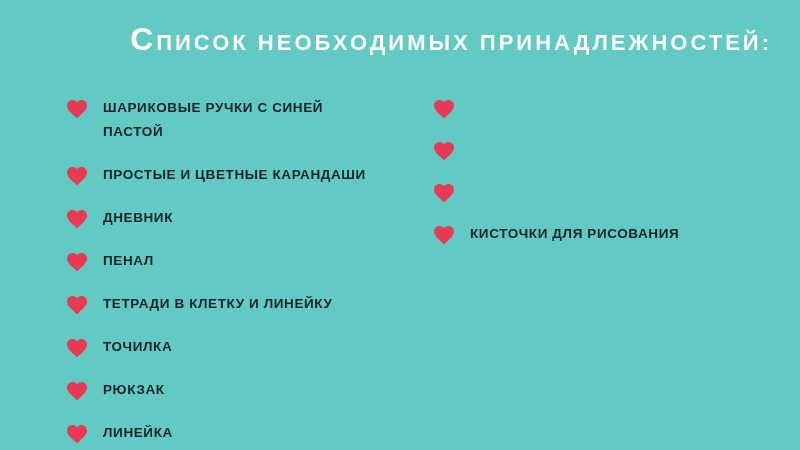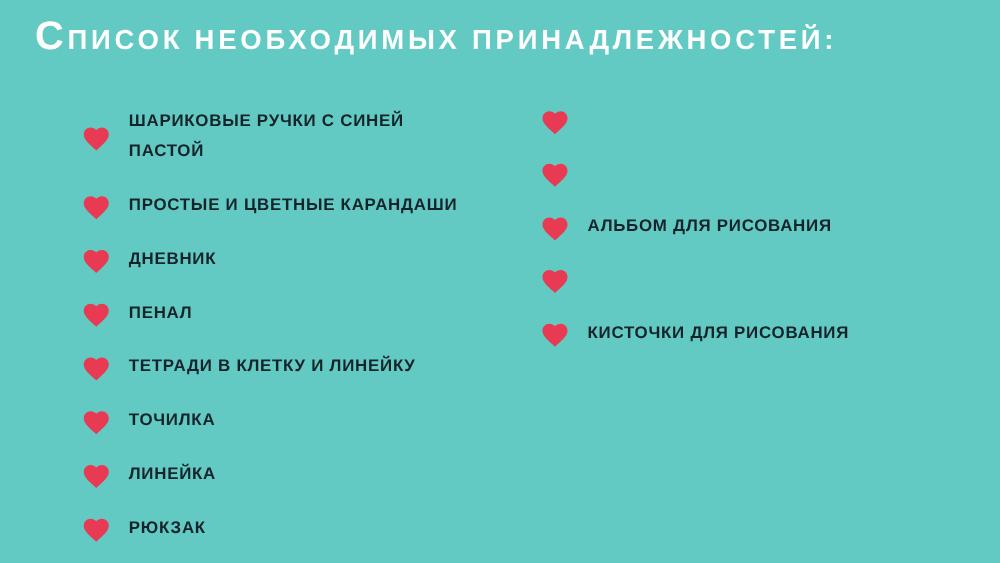--- a/index.html
+++ b/index.html
@@ -5,22 +5,22 @@
   html, body {
     margin: 0;
     padding: 0;
     width: 800px;
     height: 450px;
     overflow: hidden;
     background: var(--bg, #63c9c3);
     font-family: "Liberation Sans", sans-serif;
   }
   .page-title {
-    margin: 8px 28px 0;
-    text-align: left;
+    margin: 19px 28px 0;
+    text-align: right;
     font-size: 22px;
     font-weight: bold;
     letter-spacing: 3px;
     text-transform: uppercase;
     color: var(--title, #fdfdfd);
     line-height: 1.3;
   }
   .page-title::first-letter {
     font-size: 1.45em;
   }
@@ -35,21 +35,21 @@
   }
   .col-left {
     width: 367px;
     flex-shrink: 0;
   }
   .col-right {
     flex: 1;
   }
   .item {
     display: flex;
-    align-items: center;
+    align-items: flex-start;
     gap: 14px;
     margin-bottom: 19px;
   }
   .heart {
     width: 24px;
     height: 22px;
     flex-shrink: 0;
     margin-top: 1px;
     display: inline-block;
   }
@@ -124,29 +124,29 @@
           </svg>
         </span>
         <span class="label">ТОЧИЛКА</span>
       </div>
       <div class="item">
         <span class="heart">
           <svg viewBox="0 0 24 22" xmlns="http://www.w3.org/2000/svg">
             <path d="M12 21.35l-1.45-1.32C5.4 15.36 2 12.28 2 8.5 2 5.42 4.42 3 7.5 3c1.74 0 3.41.81 4.5 2.09C13.09 3.81 14.76 3 16.5 3 19.58 3 22 5.42 22 8.5c0 3.78-3.4 6.86-8.55 11.54L12 21.35z"></path>
           </svg>
         </span>
-        <span class="label">ЛИНЕЙКА</span>
+        <span class="label">РЮКЗАК</span>
       </div>
       <div class="item">
         <span class="heart">
           <svg viewBox="0 0 24 22" xmlns="http://www.w3.org/2000/svg">
             <path d="M12 21.35l-1.45-1.32C5.4 15.36 2 12.28 2 8.5 2 5.42 4.42 3 7.5 3c1.74 0 3.41.81 4.5 2.09C13.09 3.81 14.76 3 16.5 3 19.58 3 22 5.42 22 8.5c0 3.78-3.4 6.86-8.55 11.54L12 21.35z"></path>
           </svg>
         </span>
-        <span class="label">РЮКЗАК</span>
+        <span class="label">ЛИНЕЙКА</span>
       </div>
     </div>
   <div class="col col-right">
       <div class="item">
         <span class="heart">
           <svg viewBox="0 0 24 22" xmlns="http://www.w3.org/2000/svg">
             <path d="M12 21.35l-1.45-1.32C5.4 15.36 2 12.28 2 8.5 2 5.42 4.42 3 7.5 3c1.74 0 3.41.81 4.5 2.09C13.09 3.81 14.76 3 16.5 3 19.58 3 22 5.42 22 8.5c0 3.78-3.4 6.86-8.55 11.54L12 21.35z"></path>
           </svg>
         </span>
       </div>
@@ -156,28 +156,20 @@
             <path d="M12 21.35l-1.45-1.32C5.4 15.36 2 12.28 2 8.5 2 5.42 4.42 3 7.5 3c1.74 0 3.41.81 4.5 2.09C13.09 3.81 14.76 3 16.5 3 19.58 3 22 5.42 22 8.5c0 3.78-3.4 6.86-8.55 11.54L12 21.35z"></path>
           </svg>
         </span>
       </div>
       <div class="item">
         <span class="heart">
           <svg viewBox="0 0 24 22" xmlns="http://www.w3.org/2000/svg">
             <path d="M12 21.35l-1.45-1.32C5.4 15.36 2 12.28 2 8.5 2 5.42 4.42 3 7.5 3c1.74 0 3.41.81 4.5 2.09C13.09 3.81 14.76 3 16.5 3 19.58 3 22 5.42 22 8.5c0 3.78-3.4 6.86-8.55 11.54L12 21.35z"></path>
           </svg>
         </span>
-        <span class="label">АЛЬБОМ ДЛЯ РИСОВАНИЯ</span>
-      </div>
-      <div class="item">
-        <span class="heart">
-          <svg viewBox="0 0 24 22" xmlns="http://www.w3.org/2000/svg">
-            <path d="M12 21.35l-1.45-1.32C5.4 15.36 2 12.28 2 8.5 2 5.42 4.42 3 7.5 3c1.74 0 3.41.81 4.5 2.09C13.09 3.81 14.76 3 16.5 3 19.58 3 22 5.42 22 8.5c0 3.78-3.4 6.86-8.55 11.54L12 21.35z"></path>
-          </svg>
-        </span>
       </div>
       <div class="item">
         <span class="heart">
           <svg viewBox="0 0 24 22" xmlns="http://www.w3.org/2000/svg">
             <path d="M12 21.35l-1.45-1.32C5.4 15.36 2 12.28 2 8.5 2 5.42 4.42 3 7.5 3c1.74 0 3.41.81 4.5 2.09C13.09 3.81 14.76 3 16.5 3 19.58 3 22 5.42 22 8.5c0 3.78-3.4 6.86-8.55 11.54L12 21.35z"></path>
           </svg>
         </span>
         <span class="label">КИСТОЧКИ ДЛЯ РИСОВАНИЯ</span>
       </div>
     </div>

